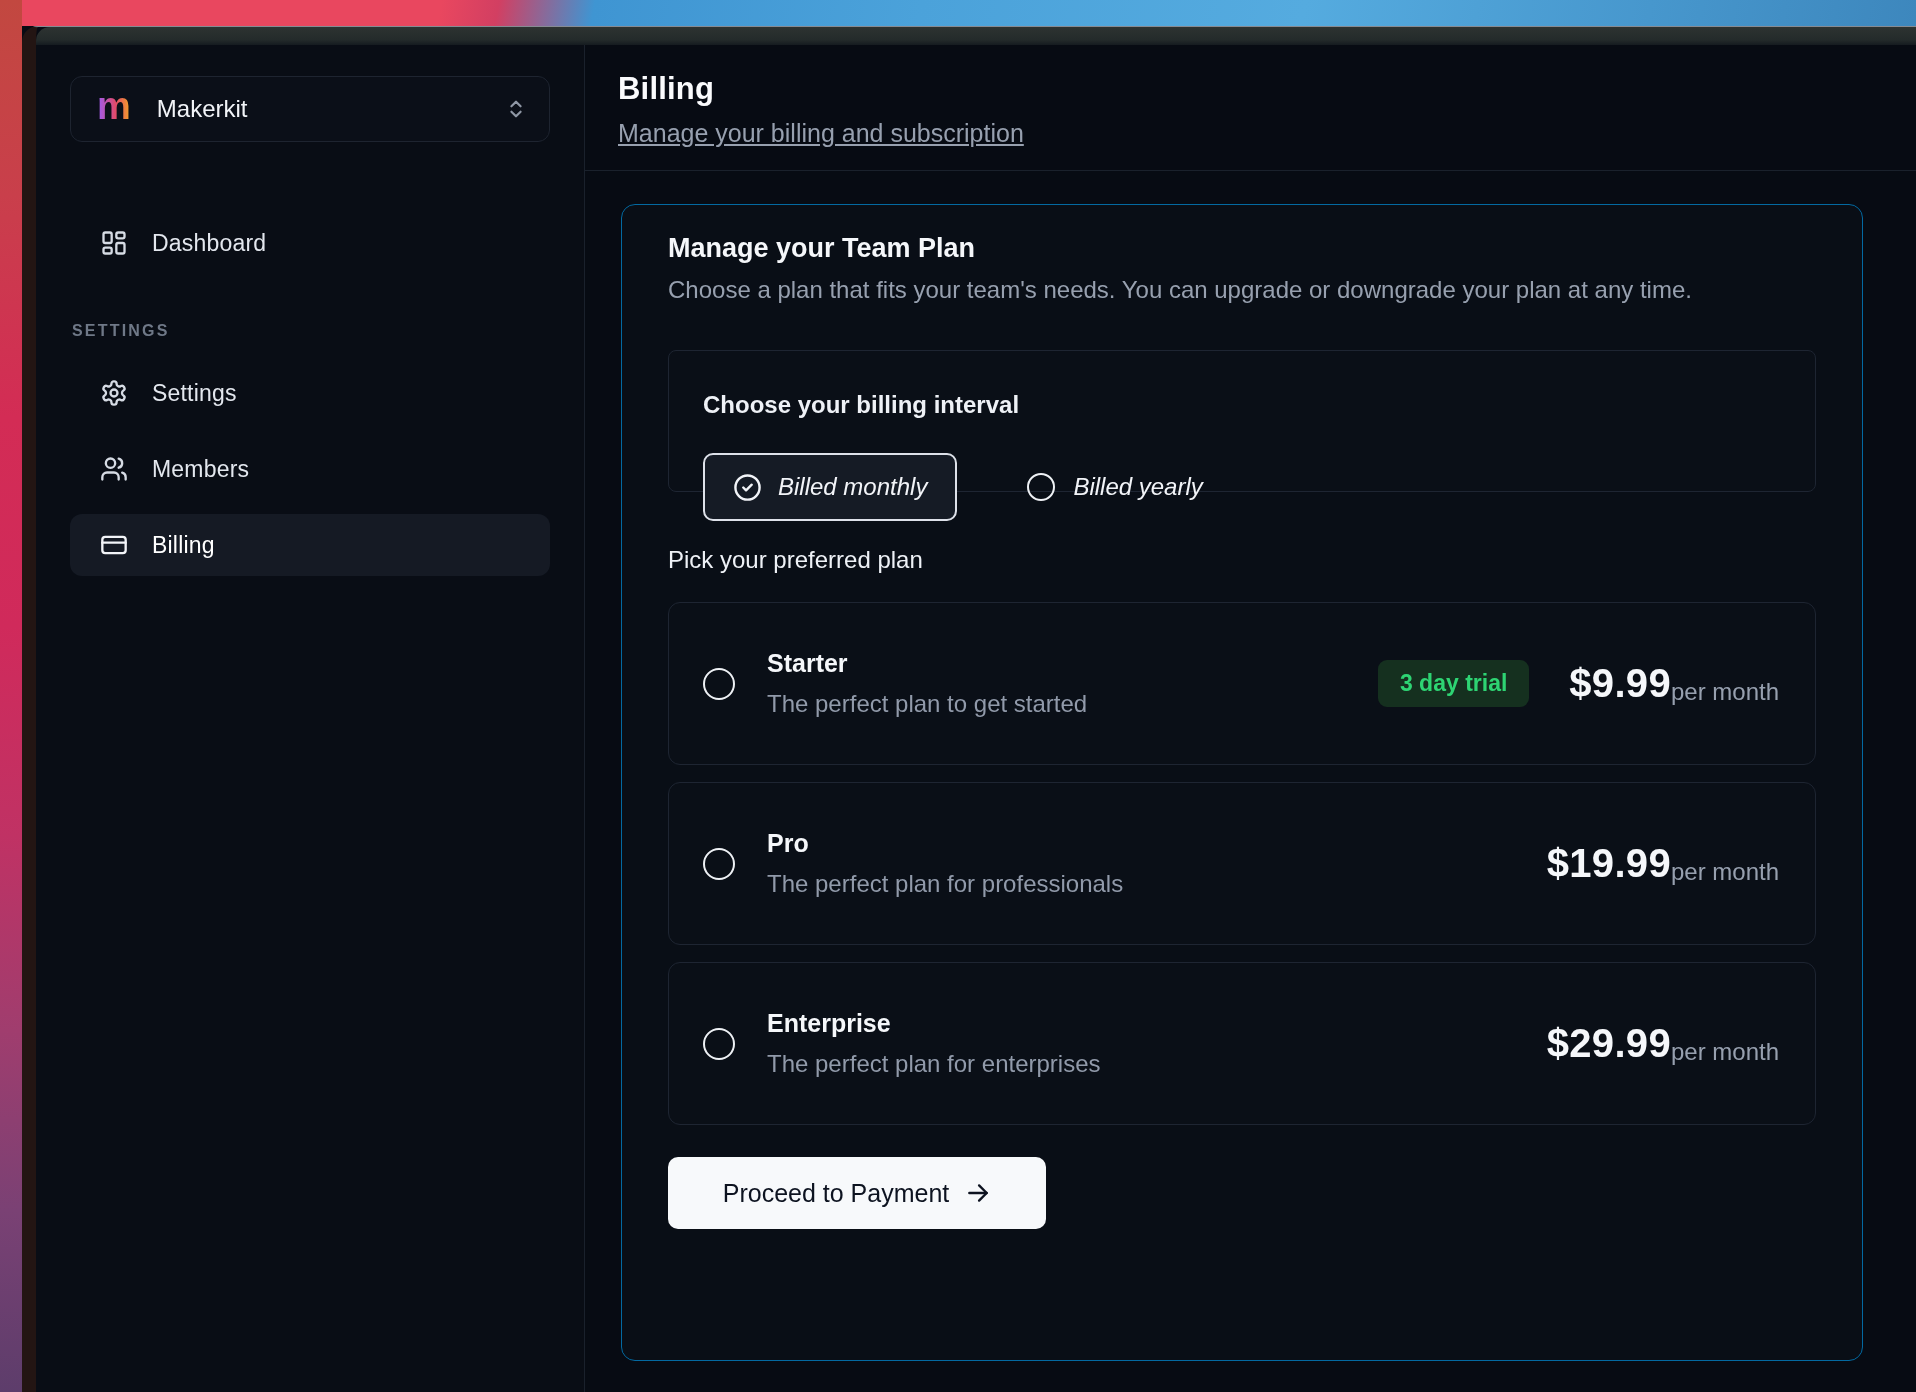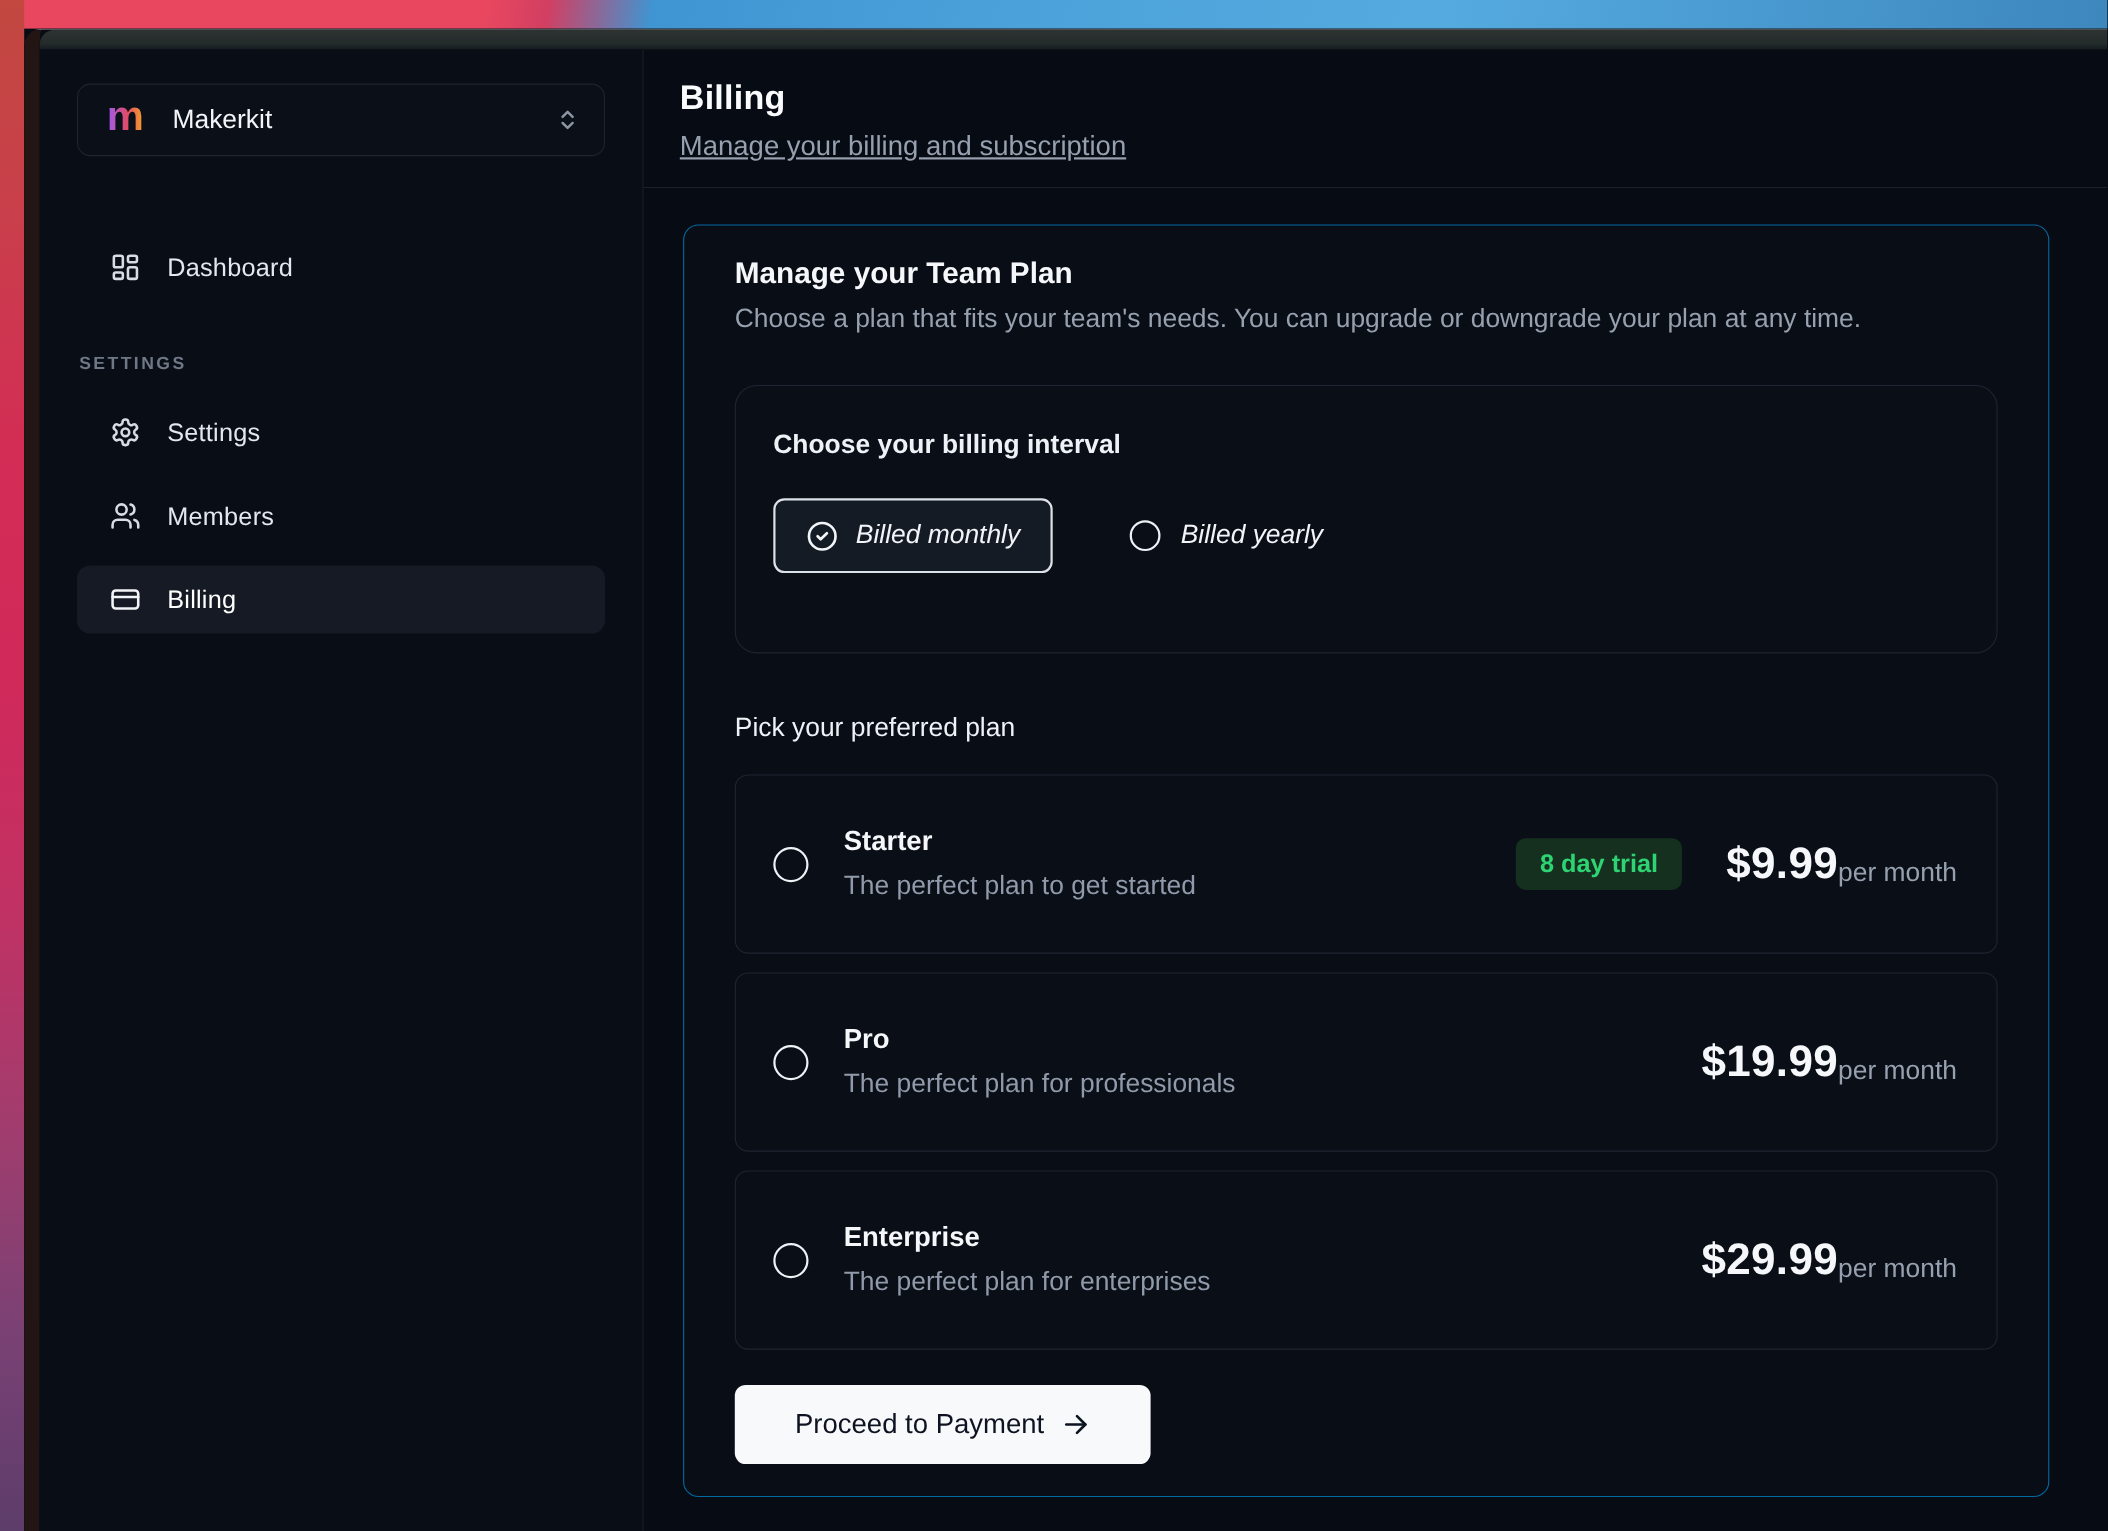--- a/index.html
+++ b/index.html
@@ -102,22 +102,22 @@
     border-radius:14px;
     background:#090e16;
     padding:28px 46px;
   }
   .card-title { font-size:27px; font-weight:700; color:#f5f7fa; }
   .card-desc { margin-top:12px; font-size:24px; color:#97a0af; white-space:nowrap; }
 
   .interval-box {
     margin-top:46px;
     border:1px solid #1e2532;
-    border-radius:20px;
-    height:244px;
+    border-radius:8px;
+    height:142px;
     padding:40px 34px 0 34px;
     background:#0a0f17;
   }
   .interval-label { font-size:24px; font-weight:600; color:#eef1f6; }
   .interval-options { margin-top:34px; display:flex; align-items:center;font-style:italic; }
   .pill-option {
     display:flex; align-items:center;
     height:68px; padding:0 28px;
     border:2px solid #dde1e9; border-radius:10px;
     background:#151b25; cursor:pointer;
@@ -286,21 +286,21 @@
 
           <div class="plans-label">Pick your preferred plan</div>
 
           <div class="plan-row first">
             <span class="plan-radio"></span>
             <div class="plan-info">
               <span class="plan-name">Starter</span>
               <span class="plan-desc">The perfect plan to get started</span>
             </div>
             <div class="plan-spacer"></div>
-            <span class="trial-badge">8 day trial</span>
+            <span class="trial-badge">3 day trial</span>
             <div class="plan-price-col">
               <span class="plan-price">$9.99</span>
               <span class="plan-period">per month</span>
             </div>
           </div>
 
           <div class="plan-row">
             <span class="plan-radio"></span>
             <div class="plan-info">
               <span class="plan-name">Pro</span>

